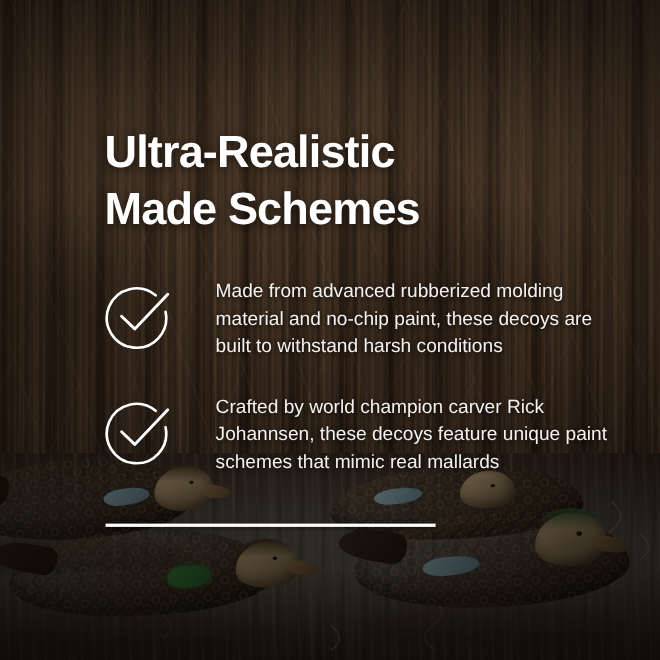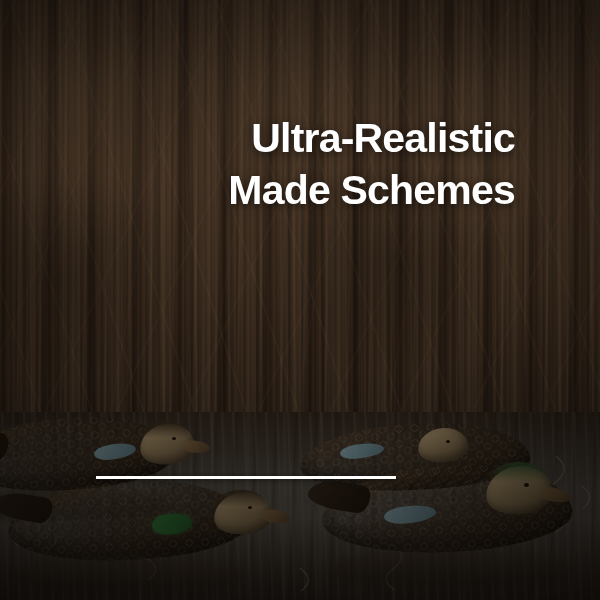--- a/index.html
+++ b/index.html
@@ -11,21 +11,20 @@
     font-family: "Liberation Sans", sans-serif;
   }
 
   #promo-card {
     position: relative;
     width: 600px;
     height: 600px;
     overflow: hidden;
     background: #3a2b20;
     user-select: none;
-    text-align: right;
   }
 
   
   .bg-layer {
     position: absolute;
     left: 0;
     top: 0;
     width: 600px;
     height: 600px;
   }
@@ -385,20 +384,34 @@
 
   <div class="content">
 
     <h1 class="headline">
       <span class="headline-line">Ultra-Realistic</span>
       <span class="headline-line">Made Schemes</span>
     </h1>
 
     <div class="bullet-list">
 
-
+      <div class="bullet">
+        <svg class="check-icon" viewBox="0 0 62 62">
+          <path d="M46.5 12.5 A27 27 0 1 0 55.5 27.5" fill="none" stroke="#ffffff" stroke-width="2.4" stroke-linecap="round"></path>
+          <path d="M15.5 31.5 L27.5 43 L57.5 11.5" fill="none" stroke="#ffffff" stroke-width="2.6" stroke-linecap="round" stroke-linejoin="round"></path>
+        </svg>
+        <div class="bullet-text">Made from advanced rubberized molding material and no-chip paint, these decoys are built to withstand harsh conditions</div>
+      </div>
+
+      <div class="bullet">
+        <svg class="check-icon" viewBox="0 0 62 62">
+          <path d="M46.5 12.5 A27 27 0 1 0 55.5 27.5" fill="none" stroke="#ffffff" stroke-width="2.4" stroke-linecap="round"></path>
+          <path d="M15.5 31.5 L27.5 43 L57.5 11.5" fill="none" stroke="#ffffff" stroke-width="2.6" stroke-linecap="round" stroke-linejoin="round"></path>
+        </svg>
+        <div class="bullet-text">Crafted by world champion carver Rick Johannsen, these decoys feature unique paint schemes that mimic real mallards</div>
+      </div>
 
     </div>
 
     <div class="divider"></div>
 
   </div>
 </div>
 
 </body></html>

